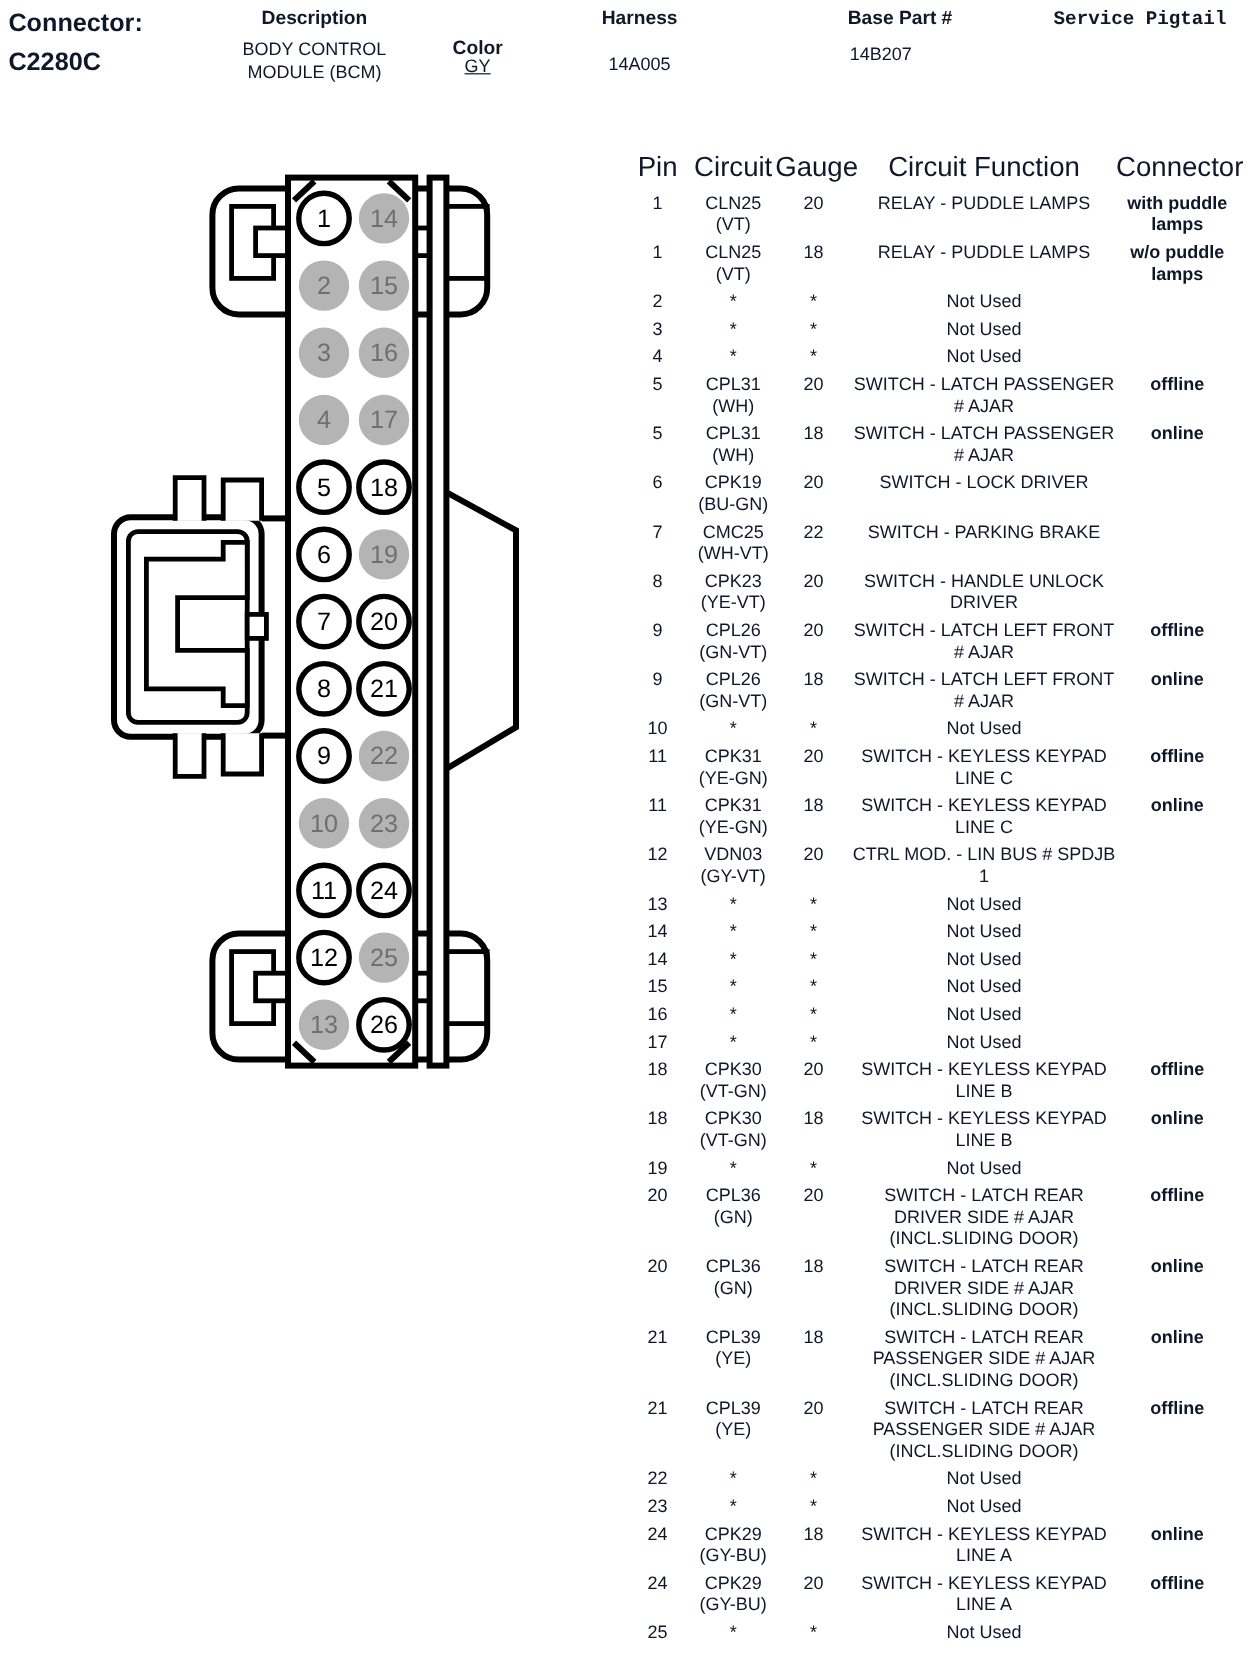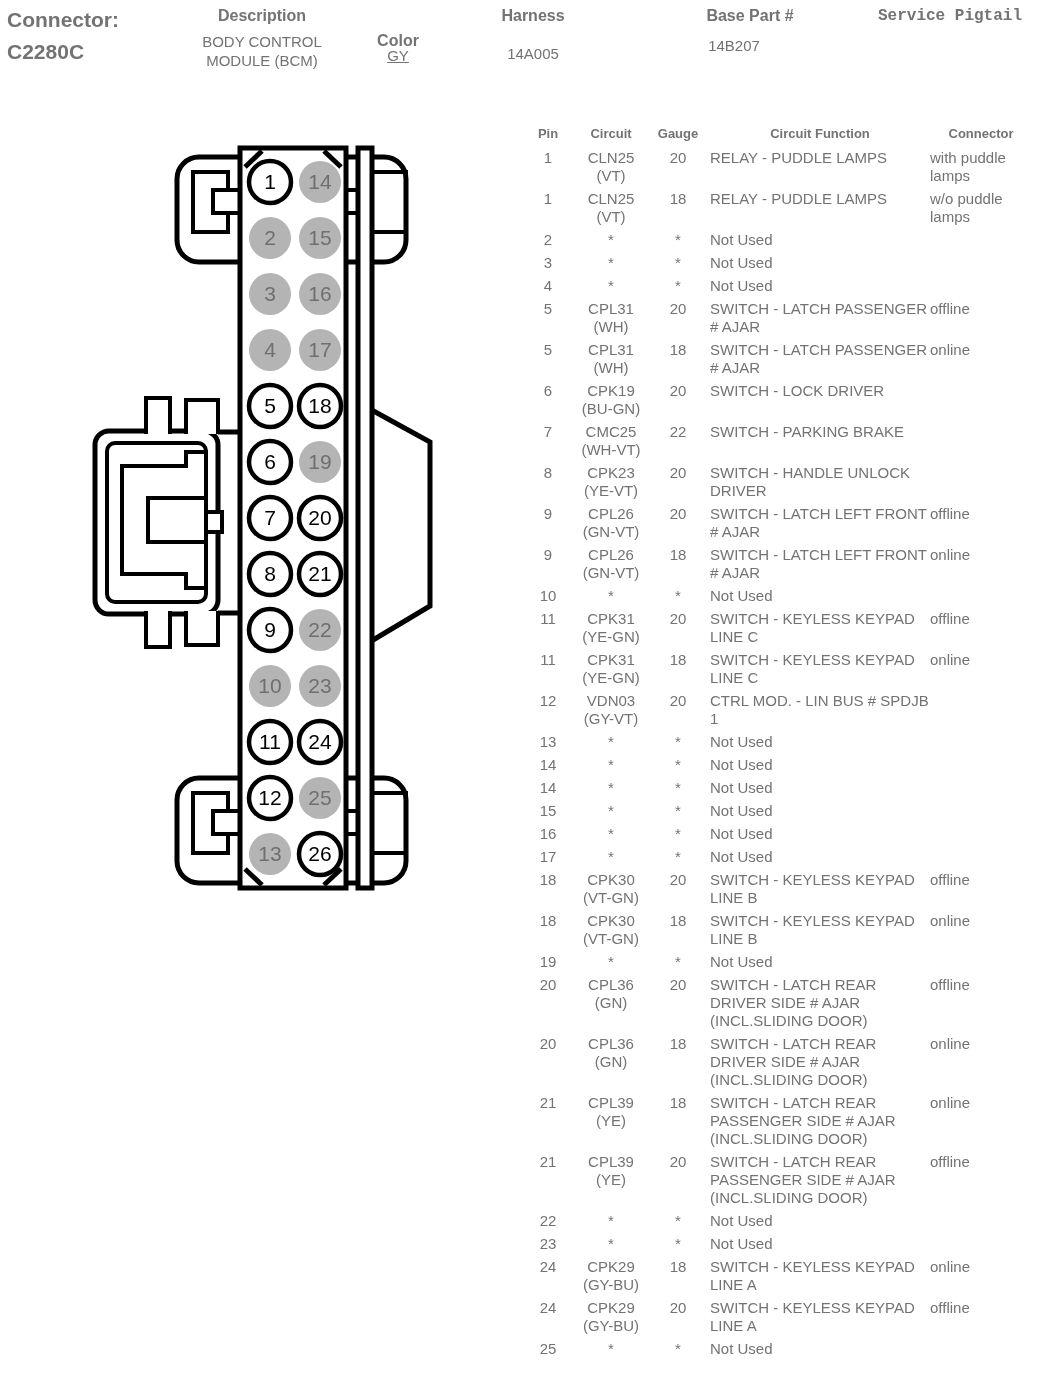--- a/index.html
+++ b/index.html
@@ -1,31 +1,31 @@
 <!DOCTYPE html>
 <html><head>
 <meta charset="utf-8">
 <style>
   html,body{margin:0;padding:0;background:#fff;}
   .page{position:relative;width:1042px;height:1384px;background:#ffffff;
-        font-family:"Liberation Sans",sans-serif;color:#737373;overflow:hidden;}
+        font-family:"Liberation Sans",sans-serif;color:#0f172a;overflow:hidden;}
   .abs{position:absolute;}
   .hlabel{font-weight:bold;font-size:16px;text-align:center;}
   .hvalue{font-size:15px;text-align:center;line-height:19px;}
   #connector-label,#connector-id{font-size:21px;font-weight:bold;text-align:left;}
   
   table.pinout{position:absolute;left:520px;top:126px;width:512px;
                border-collapse:collapse;table-layout:fixed;}
-  table.pinout th{font-size:13px;font-weight:bold;vertical-align:top;
+  table.pinout th{font-size:23px;font-weight:normal;vertical-align:top;
                   padding:0 0 8px 0;text-align:center;}
   table.pinout td{font-size:15px;line-height:18px;vertical-align:top;
                   padding:0 0 5px 0;}
   td.c-pin,td.c-gauge,td.c-circuit{text-align:center;}
-  td.c-func{text-align:left;padding-left:12px;padding-right:8px;}
-  td.c-qual{text-align:left;padding-left:12px;}
+  td.c-func{text-align:center;padding-left:12px;padding-right:8px;}
+  td.c-qual{text-align:center;padding-left:12px;font-weight:bold;}
   svg text{font-family:"Liberation Sans",sans-serif;}
 </style>
 </head>
 <body>
 
 <div class="page">
 
   <div class="abs" id="connector-label" style="left:7px;top:8px;">Connector:</div>
   <div class="abs" id="connector-id" style="left:7px;top:40px;">C2280C</div>
 

